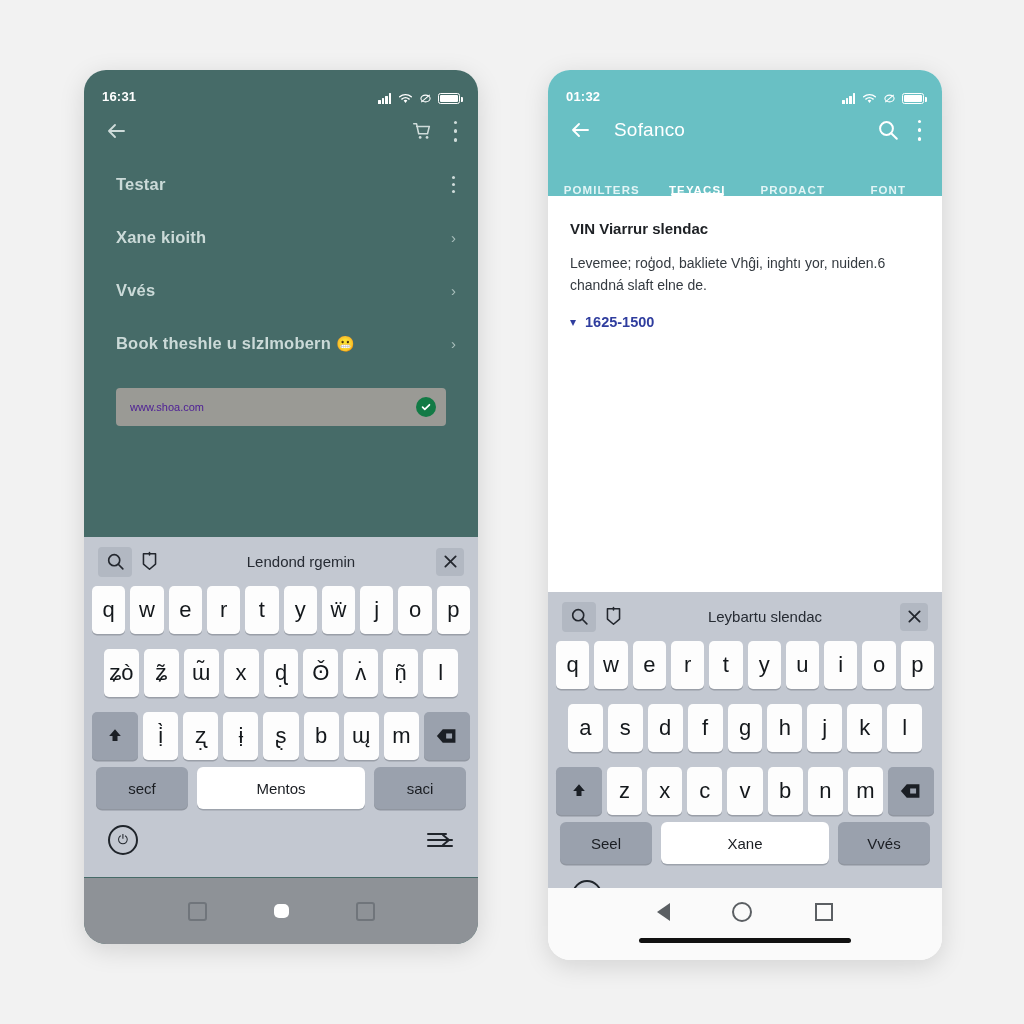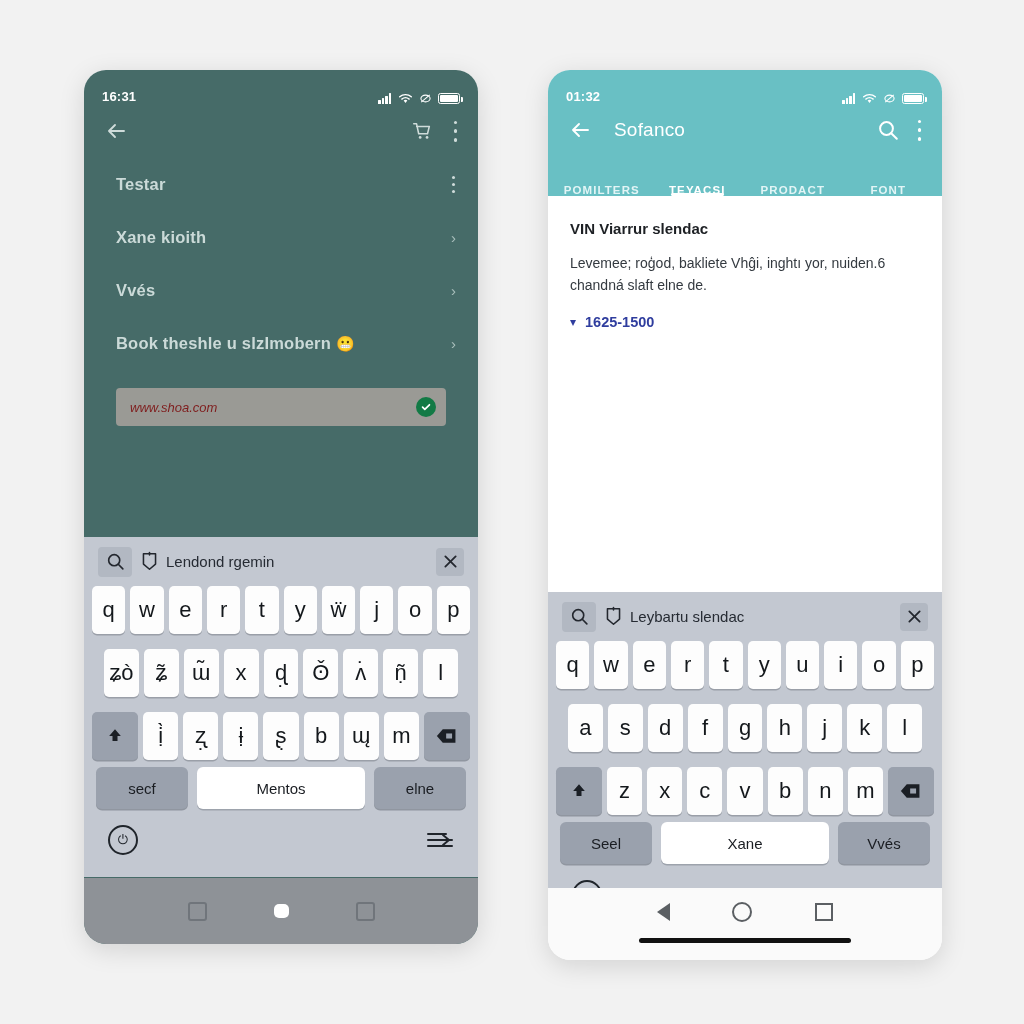--- a/index.html
+++ b/index.html
@@ -48,33 +48,33 @@
 
   .left-list{padding:0 0 0 0;}
   .lrow{height:53px;display:flex;align-items:center;padding:0 22px 0 32px;box-sizing:border-box;}
   .lrow-label{flex:1;color:#cbdad8;font-size:16.5px;letter-spacing:.2px;font-weight:bold;}
   .chev{color:#b4c8c5;font-size:15px;line-height:1;opacity:.9;}
   .emoji{font-size:15px;margin-left:5px;}
 
   .urlwrap{padding:18px 32px 0 32px;}
   .urlfield{height:38px;background:#9a9a95;border-radius:4px;display:flex;align-items:center;
             padding:0 10px 0 14px;box-sizing:border-box;}
-  .urltext{flex:1;font-size:13px;color:#7f1d1d;font-style:italic;}
+  .urltext{flex:1;font-size:11px;color:#4c1d95;}
   .urlcheck{width:20px;height:20px;border-radius:50%;background:#127a45;display:flex;align-items:center;justify-content:center;}
   .urlcheck svg{width:12px;height:12px;}
 
   
   .kbd{position:absolute;left:0;right:0;box-sizing:border-box;}
   .kbd-left{top:467px;height:340px;background:#c3c8d1;padding:0 6px;}
   .kbd-right{top:522px;height:344px;background:#c3c8d1;padding:0 6px;}
 
   .kbd-toolbar{height:49px;display:flex;align-items:center;padding:0 8px;box-sizing:border-box;}
   .kt-icon{width:34px;height:30px;display:flex;align-items:center;justify-content:center;border-radius:4px;}
   .kt-icon.sel{background:#b2b8c2;}
-  .kt-hint{flex:1;text-align:left;font-size:15px;color:#262b33;}
+  .kt-hint{flex:1;text-align:center;font-size:15px;color:#262b33;}
   .kt-close{width:28px;height:28px;display:flex;align-items:center;justify-content:center;background:#b2b8c2;border-radius:4px;}
 
   .krow{display:flex;justify-content:center;gap:5px;padding:0 2px;margin-bottom:7px;}
   .key{background:#fdfdfd;border-radius:5px;height:48px;display:flex;align-items:center;justify-content:center;
        font-size:22px;color:#14181c;box-shadow:0 1.4px 0 rgba(120,125,135,.55);flex:1;}
   .key.mod{background:#9aa1ad;box-shadow:0 1.4px 0 rgba(110,116,126,.6);}
   .key.mod svg{width:22px;height:20px;}
   .krow.r3 .key.mod{flex:0 0 50px;}
   .krow.r1 .key{max-width:46px;}
   .krow.r2{padding:8px 14px;}
@@ -266,21 +266,21 @@
             <svg viewBox="0 0 26 20">
                 <path d="M8 2h15v16H8L1 10z" fill="#1b1f25"></path>
                 <rect x="12" y="7" width="7" height="6" fill="#9aa1ad"></rect>
               </svg>
           </span>
         </div>
 
         <div class="krow bottom">
           <span class="key-fn">secf</span>
           <span class="key-space">Mentos</span>
-          <span class="key-fn">elne</span>
+          <span class="key-fn">saci</span>
         </div>
 
         <div class="kbd-footer">
           <span class="ic-circle">⏻</span>
           <svg class="ic-lines" viewBox="0 0 28 20">
             <line x1="2" y1="4" x2="20" y2="4" stroke="#20252b" stroke-width="2" stroke-linecap="round"></line>
             <line x1="2" y1="10" x2="26" y2="10" stroke="#20252b" stroke-width="2" stroke-linecap="round"></line>
             <line x1="2" y1="16" x2="26" y2="16" stroke="#20252b" stroke-width="2" stroke-linecap="round"></line>
             <path d="M17 5l6 5-6 5" stroke="#20252b" stroke-width="2" fill="none" stroke-linecap="round" stroke-linejoin="round"></path>
           </svg>

